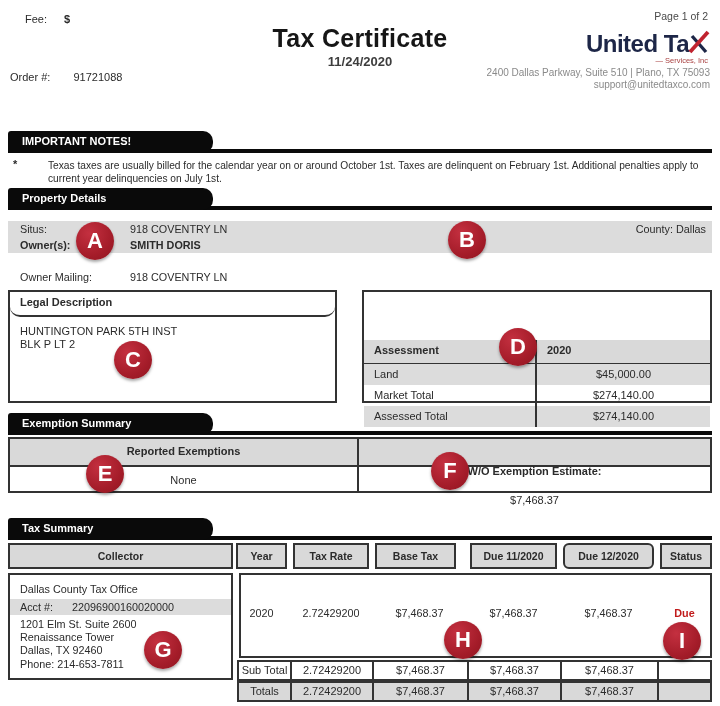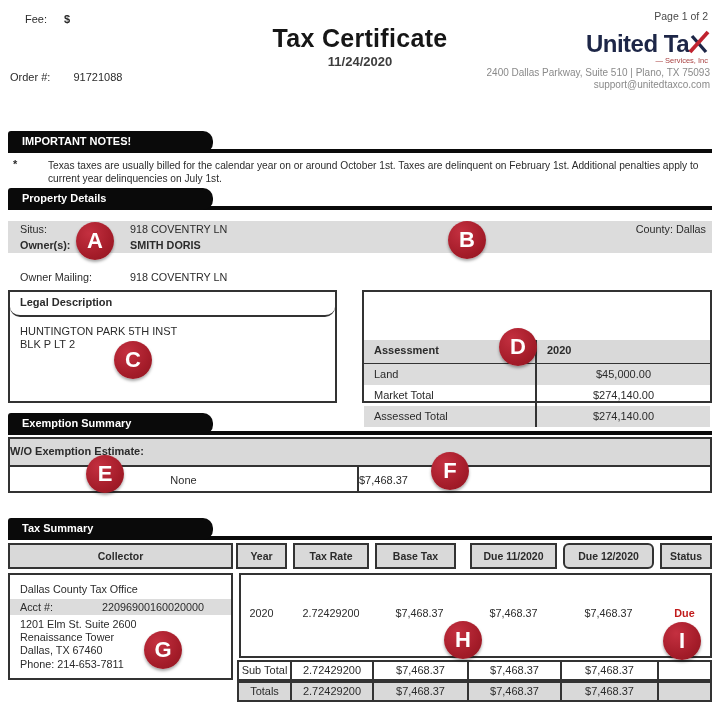--- a/index.html
+++ b/index.html
@@ -42,30 +42,30 @@
   .assess-row{display:flex;height:21px;line-height:21px;}
   .assess-row.gray{background:var(--row-gray,#DCDCDC);}
   .a-label{width:173px;border-right:2px solid #333;padding-left:10px;box-sizing:border-box;}
   .a-value{flex:1;text-align:center;}
 
   
   .exempt-box{position:absolute;left:8px;top:437px;width:704px;height:56px;border:2px solid #333;box-sizing:border-box;background:#fff;}
   .ex-row{display:flex;}
   .ex-header{height:26px;background:var(--header-gray,#D9D9D9);border-bottom:2px solid #333;font-weight:bold;}
   .ex-left{width:349px;border-right:2px solid #333;text-align:center;line-height:24px;box-sizing:border-box;}
-  .ex-right{flex:1;line-height:24px;}
+  .ex-right{flex:1;text-align:center;line-height:24px;margin-top:20px;}
   .ex-body{height:26px;}
   .ex-body .ex-left,.ex-body .ex-right{line-height:26px;}
 
   
   .ts-hcell{position:absolute;top:543px;height:26px;border:2px solid #333;box-sizing:border-box;
             background:var(--header-gray,#D9D9D9);font-weight:bold;font-size:10.5px;text-align:center;line-height:22px;}
   .collector-box{position:absolute;left:8px;top:573px;width:225px;height:107px;border:2px solid #333;box-sizing:border-box;background:#fff;}
   .col-name{margin:8px 0 0 10px;font-size:10.8px;}
-  .acct-band{margin-top:4px;background:var(--row-gray,#DCDCDC);padding:2px 0 2px 10px;display:flex;font-size:10.8px;gap:30px;}
+  .acct-band{margin-top:4px;background:var(--row-gray,#DCDCDC);padding:2px 0 2px 10px;display:flex;font-size:10.8px;}
   .acct-label{width:52px;}
   .col-addr{margin:3px 0 0 10px;line-height:13.2px;font-size:10.8px;}
   .databox{position:absolute;left:239px;top:573px;width:473px;height:85px;border:2px solid #333;box-sizing:border-box;background:#fff;}
   .tax-val{position:absolute;top:605px;height:16px;line-height:16px;text-align:center;font-size:10.8px;}
   .status-due{color:var(--status-red,#C11B1B);font-weight:bold;}
   .tr-cell{position:absolute;height:21px;border:2px solid #333;box-sizing:border-box;text-align:center;
            line-height:17px;font-size:11px;background:#fff;}
   .tr-cell.gray{background:var(--header-gray,#D9D9D9);}
 
   
@@ -164,20 +164,21 @@
       <span class="a-value">$274,140.00</span>
     </div>
   </div>
 
   <div class="section-bar" style="top:413px;">
     <div class="section-tab">Exemption Summary</div>
     <div class="section-line"></div>
   </div>
   <div class="exempt-box">
     <div class="ex-row ex-header">
+      <div class="ex-left">Reported Exemptions</div>
       <div class="ex-right">W/O Exemption Estimate:</div>
     </div>
     <div class="ex-row ex-body">
       <div class="ex-left">None</div>
       <div class="ex-right">$7,468.37</div>
     </div>
   </div>
 
   <div class="section-bar" style="top:518px;">
     <div class="section-tab">Tax Summary</div>
@@ -194,21 +195,21 @@
 
   <div class="collector-box">
     <div class="col-name">Dallas County Tax Office</div>
     <div class="acct-band">
       <span class="acct-label">Acct #:</span>
       <span>22096900160020000</span>
     </div>
     <div class="col-addr">
       <div>1201 Elm St. Suite 2600</div>
       <div>Renaissance Tower</div>
-      <div>Dallas, TX 67460</div>
+      <div>Dallas, TX 92460</div>
       <div>Phone: 214-653-7811</div>
     </div>
   </div>
 
   <div class="databox"></div>
   <span class="tax-val" style="left:233px;width:57px;">2020</span>
   <span class="tax-val" style="left:290px;width:82px;">2.72429200</span>
   <span class="tax-val" style="left:372px;width:95px;">$7,468.37</span>
   <span class="tax-val" style="left:467px;width:93px;">$7,468.37</span>
   <span class="tax-val" style="left:560px;width:97px;">$7,468.37</span>

